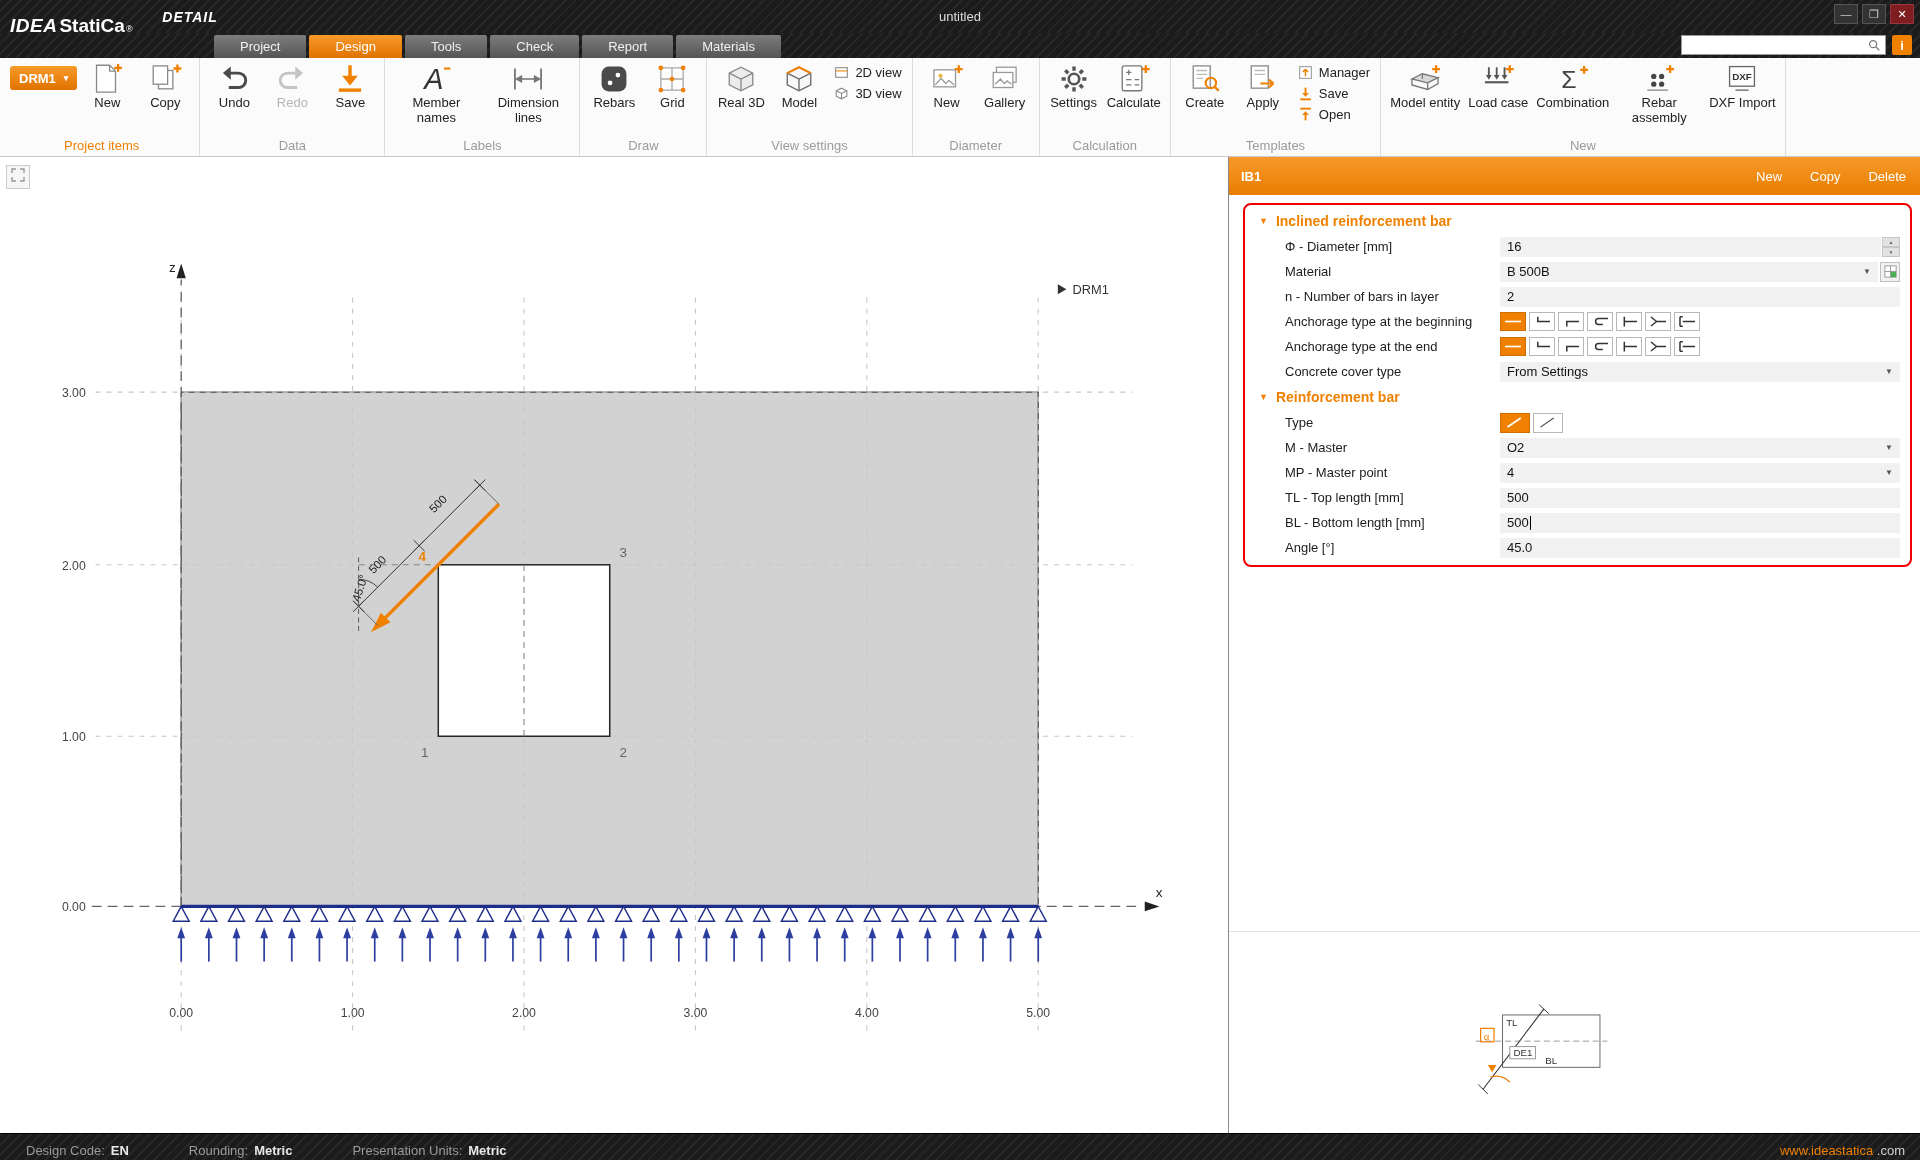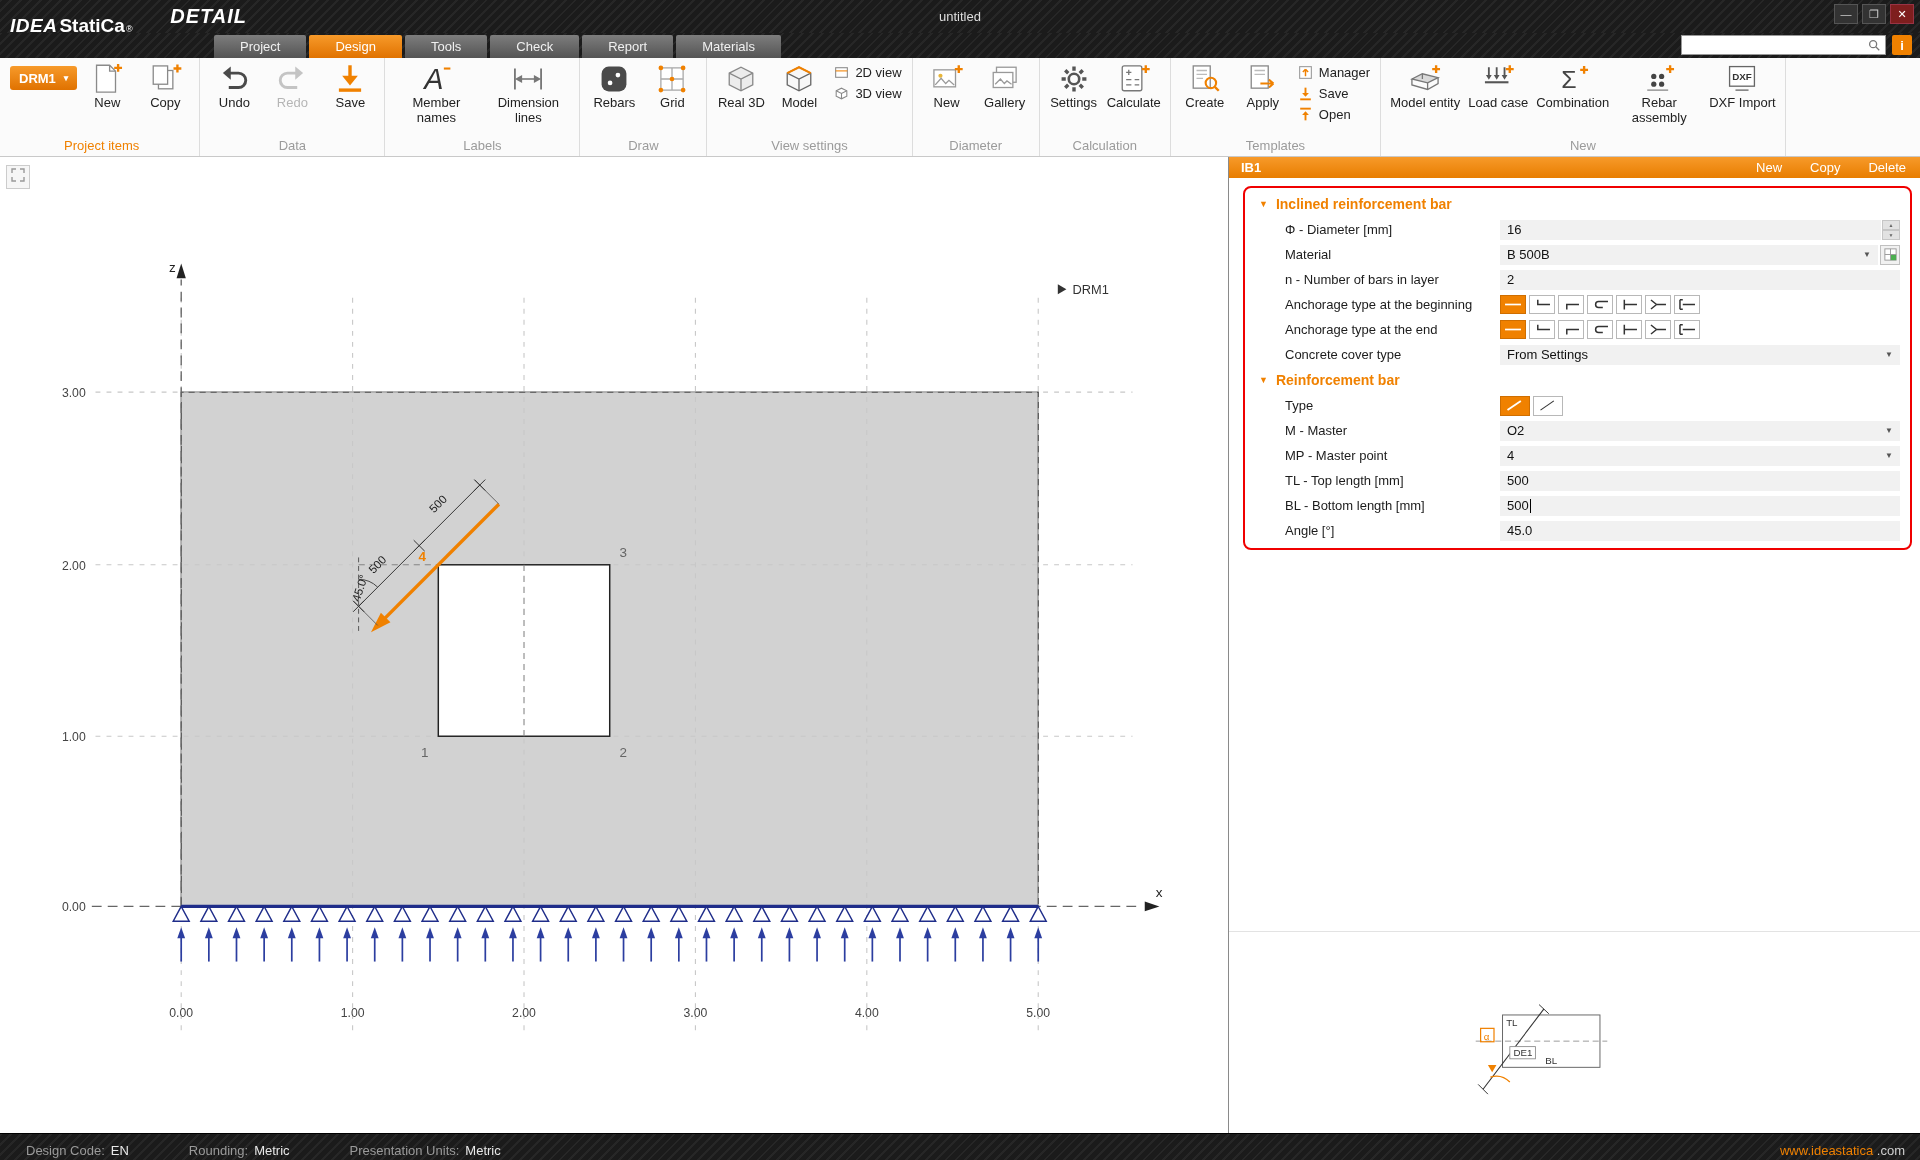--- a/index.html
+++ b/index.html
@@ -8,21 +8,21 @@
   .tex{background-color:#1b1b1b;
        background-image:repeating-linear-gradient(135deg,rgba(255,255,255,0.05) 0 2px,transparent 2px 7px);}
   
   .titlebar{height:33px;position:relative;display:flex;align-items:center;color:#fff;}
   .logo{margin-left:10px;display:flex;flex-direction:column;line-height:1;margin-top:28px;}
   .logo-row{display:flex;align-items:baseline;}
   .logo-idea{font-weight:bold;font-style:italic;font-size:19px;letter-spacing:0.5px;}
   .logo-statica{font-size:19px;margin-left:2px;font-weight:bold;}
   .logo-reg{font-size:9px;vertical-align:super;margin-left:1px;}
   .tagline{font-size:9px;font-style:italic;color:#F08100;margin-top:1px;}
-  .module{margin-left:34px;font-size:20px;font-weight:bold;font-style:italic;letter-spacing:1px;}
+  .module{margin-left:26px;font-size:14px;font-weight:bold;font-style:italic;letter-spacing:1px;}
   .doc-title{position:absolute;left:50%;transform:translateX(-50%);font-size:13px;color:#ddd;}
   .winbtns{position:absolute;right:6px;top:4px;display:flex;gap:4px;}
   .wbtn{width:24px;height:20px;display:flex;align-items:center;justify-content:center;
         background:#333;border:1px solid #555;color:#ccc;font-size:11px;box-sizing:border-box;}
   .wbtn.close{background:#7e1e1e;border-color:#934;color:#fff;}
   
   .tabstrip{height:25px;display:flex;align-items:flex-end;padding-left:214px;position:relative;box-sizing:border-box;}
   .tab{background:linear-gradient(#7d7d7d,#545454);color:#f0f0f0;height:23px;box-sizing:border-box;
        display:flex;align-items:center;padding:0 26px;font-size:13px;margin-right:3px;border-radius:2px 2px 0 0;}
   .tab.active{background:linear-gradient(#f79a2a,#e07200);color:#fff;}
@@ -50,21 +50,21 @@
           display:flex;align-items:center;gap:8px;padding:0 9px;font-size:13px;font-weight:bold;}
   .drmbtn .caret{font-size:9px;}
   
   .main{display:flex;height:976px;}
   .canvas-area{width:1228px;position:relative;background:#fff;overflow:hidden;}
   .expandbox{position:absolute;left:6px;top:8px;width:22px;height:22px;border:1px solid #ccc;background:#f6f6f6;
              display:flex;align-items:center;justify-content:center;}
   .expandbox svg{width:16px;height:16px;}
   
   .panel{width:692px;box-sizing:border-box;border-left:1px solid #8a8a8a;background:#fff;position:relative;display:flex;flex-direction:column;}
-  .phead{height:21px;background:linear-gradient(#f79a2a,#e87d00);display:flex;align-items:center;color:#fff;font-size:13px;flex:0 0 auto;}
+  .phead{height:38px;background:linear-gradient(#f79a2a,#e87d00);display:flex;align-items:center;color:#fff;font-size:13px;flex:0 0 auto;}
   .phead .ptitle{font-weight:bold;margin-left:12px;}
   .phead .pactions{margin-left:auto;margin-right:14px;display:flex;gap:28px;}
   .pact{cursor:default;}
   .redbox{margin:8px 8px 0 14px;border:2px solid #f00000;border-radius:8px;padding:3px 0 5px 0;}
   .psec{height:26px;display:flex;align-items:center;gap:8px;padding-left:14px;color:#F08100;font-weight:bold;font-size:14px;}
   .ptri{font-size:9px;}
   .prow{height:25px;display:flex;align-items:center;}
   .plabel{width:215px;margin-left:40px;font-size:13px;color:#1c1c1c;white-space:nowrap;}
   .pvalue{flex:1;margin-right:10px;display:flex;align-items:center;position:relative;}
   .pfield{flex:1;height:20px;background:#f1f1f1;display:flex;align-items:center;padding:0 7px;font-size:13px;color:#111;}
@@ -85,21 +85,21 @@
   .tbtn{width:30px;height:20px;}
   .pdivider{position:absolute;left:0;right:0;top:774px;height:1px;background:#e3e3e3;}
   .mini{position:absolute;right:310px;bottom:34px;width:137px;height:95px;}
   .mtxt{font-size:8px;fill:#333;font-family:"Liberation Sans",sans-serif;}
   .mtxt.orange{fill:#F08100;}
   
   .statusbar{height:34px;display:flex;align-items:center;font-size:13px;color:#9a9a9a;border-top:1px solid #000;box-sizing:border-box;}
   .sitem{margin-left:26px;display:flex;gap:6px;white-space:nowrap;}
   .sitem:nth-child(2){margin-left:60px;}
   .sitem:nth-child(3){margin-left:60px;}
-  .sitem .sval{color:#e8e8e8;font-weight:normal;}
+  .sitem .sval{color:#e8e8e8;font-weight:bold;}
   .site{margin-left:auto;margin-right:15px;}
   .site .main-part{color:#F08100;}
   .site .suffix{color:#cfcfcf;}
   
   text{font-family:"Liberation Sans",sans-serif;}
   .ticklbl{font-size:10px;fill:#444;}
   .axlbl{font-size:11px;fill:#222;}
   .dimtxt{font-size:9.5px;fill:#222;}
   .cornerlbl{font-size:11px;fill:#666;}
   .cornerlbl.master{fill:#F08100;font-weight:bold;}

